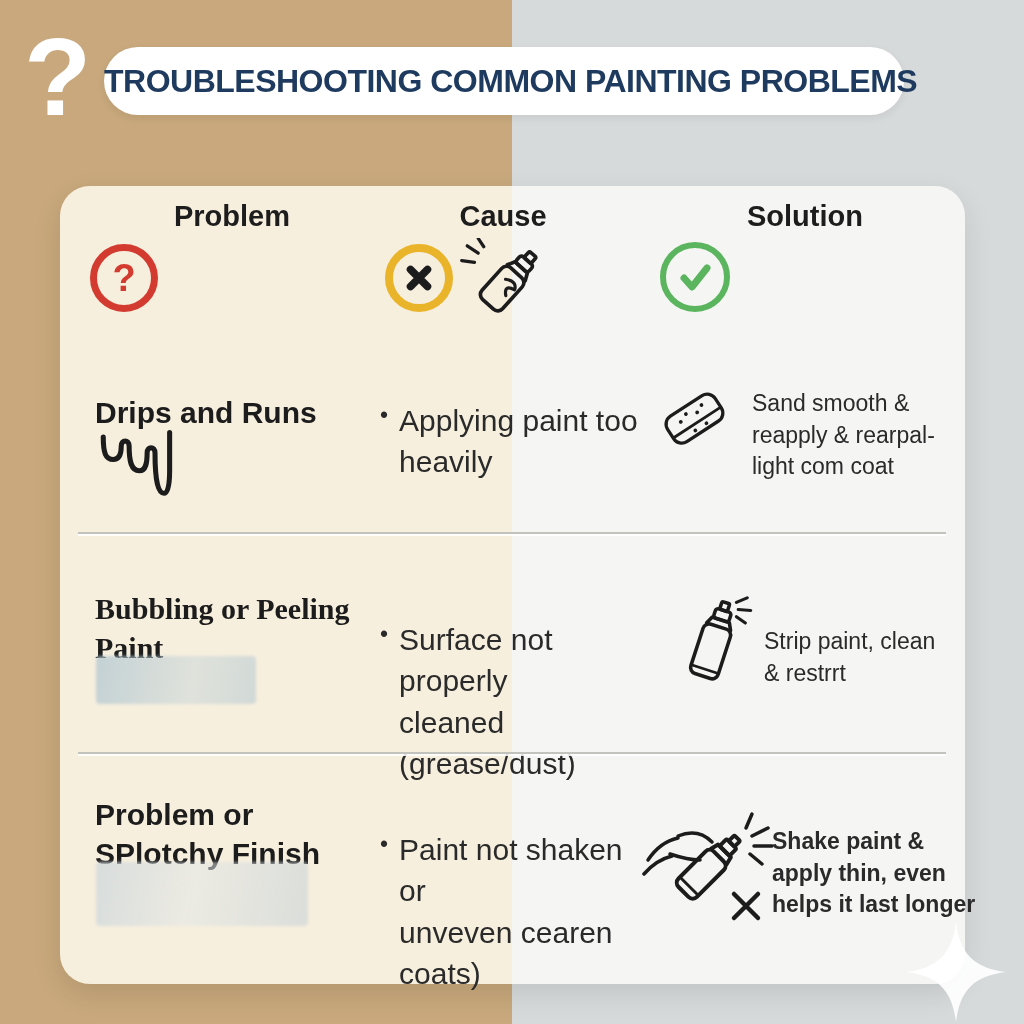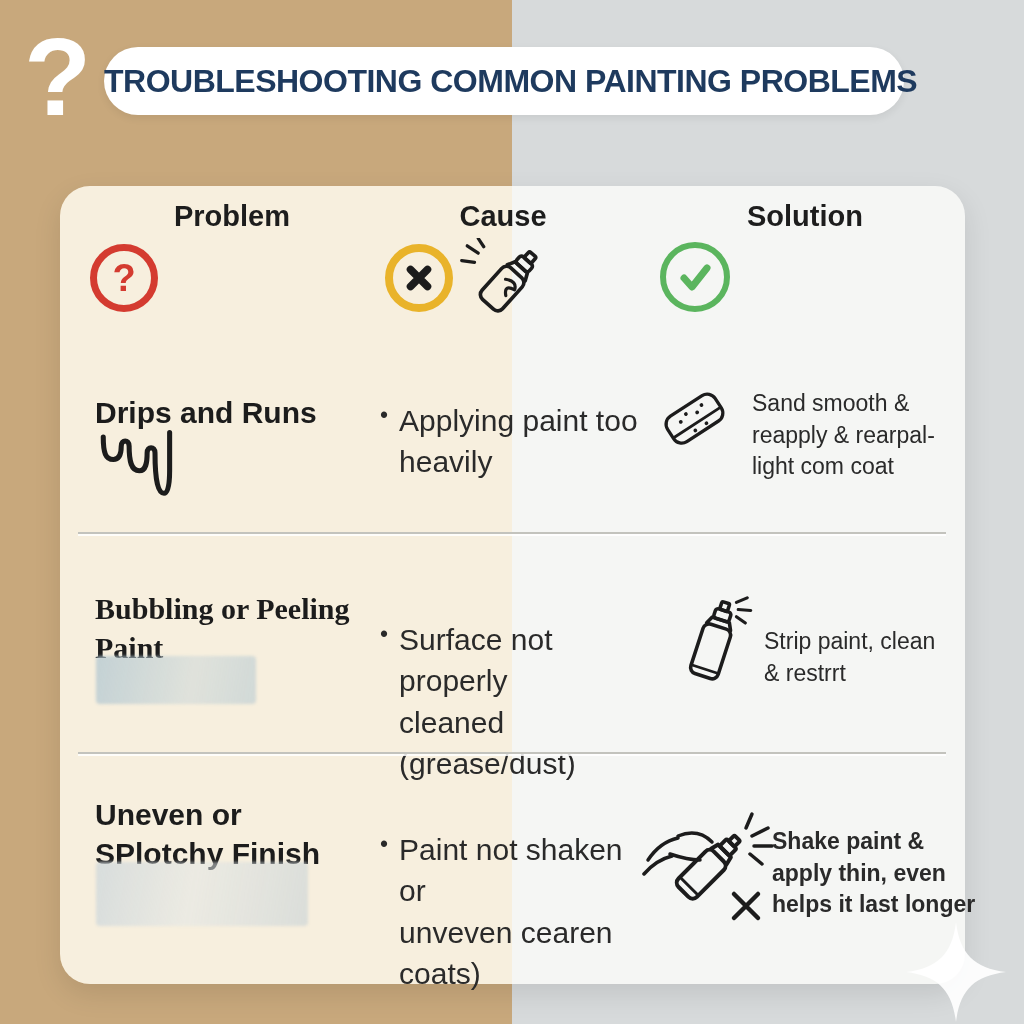--- a/index.html
+++ b/index.html
@@ -169,21 +169,21 @@
       <path d="M74 14 l14 1" stroke-width="3.5"></path>
       <path d="M72 22 l10 7" stroke-width="3.5"></path>
     </g>
   </svg>
 
   <div class="sol-text" style="left:704px;top:440px;width:215px;">Strip paint, clean
 &amp; restrrt</div>
 
   <div class="divider" style="top:566px;"></div>
 
-  <div class="prob-title" style="top:609px;">Uneven or
+  <div class="prob-title" style="top:609px;">Problem or
 SPlotchy Finish</div>
 
   <div class="smudge splotchy"></div>
 
   <div class="cause-item" style="top:643px;width:275px;">
     <span class="bullet">•</span>
     <span class="body-text">Paint not shaken or
 unveven cearen coats)</span>
   </div>
 

